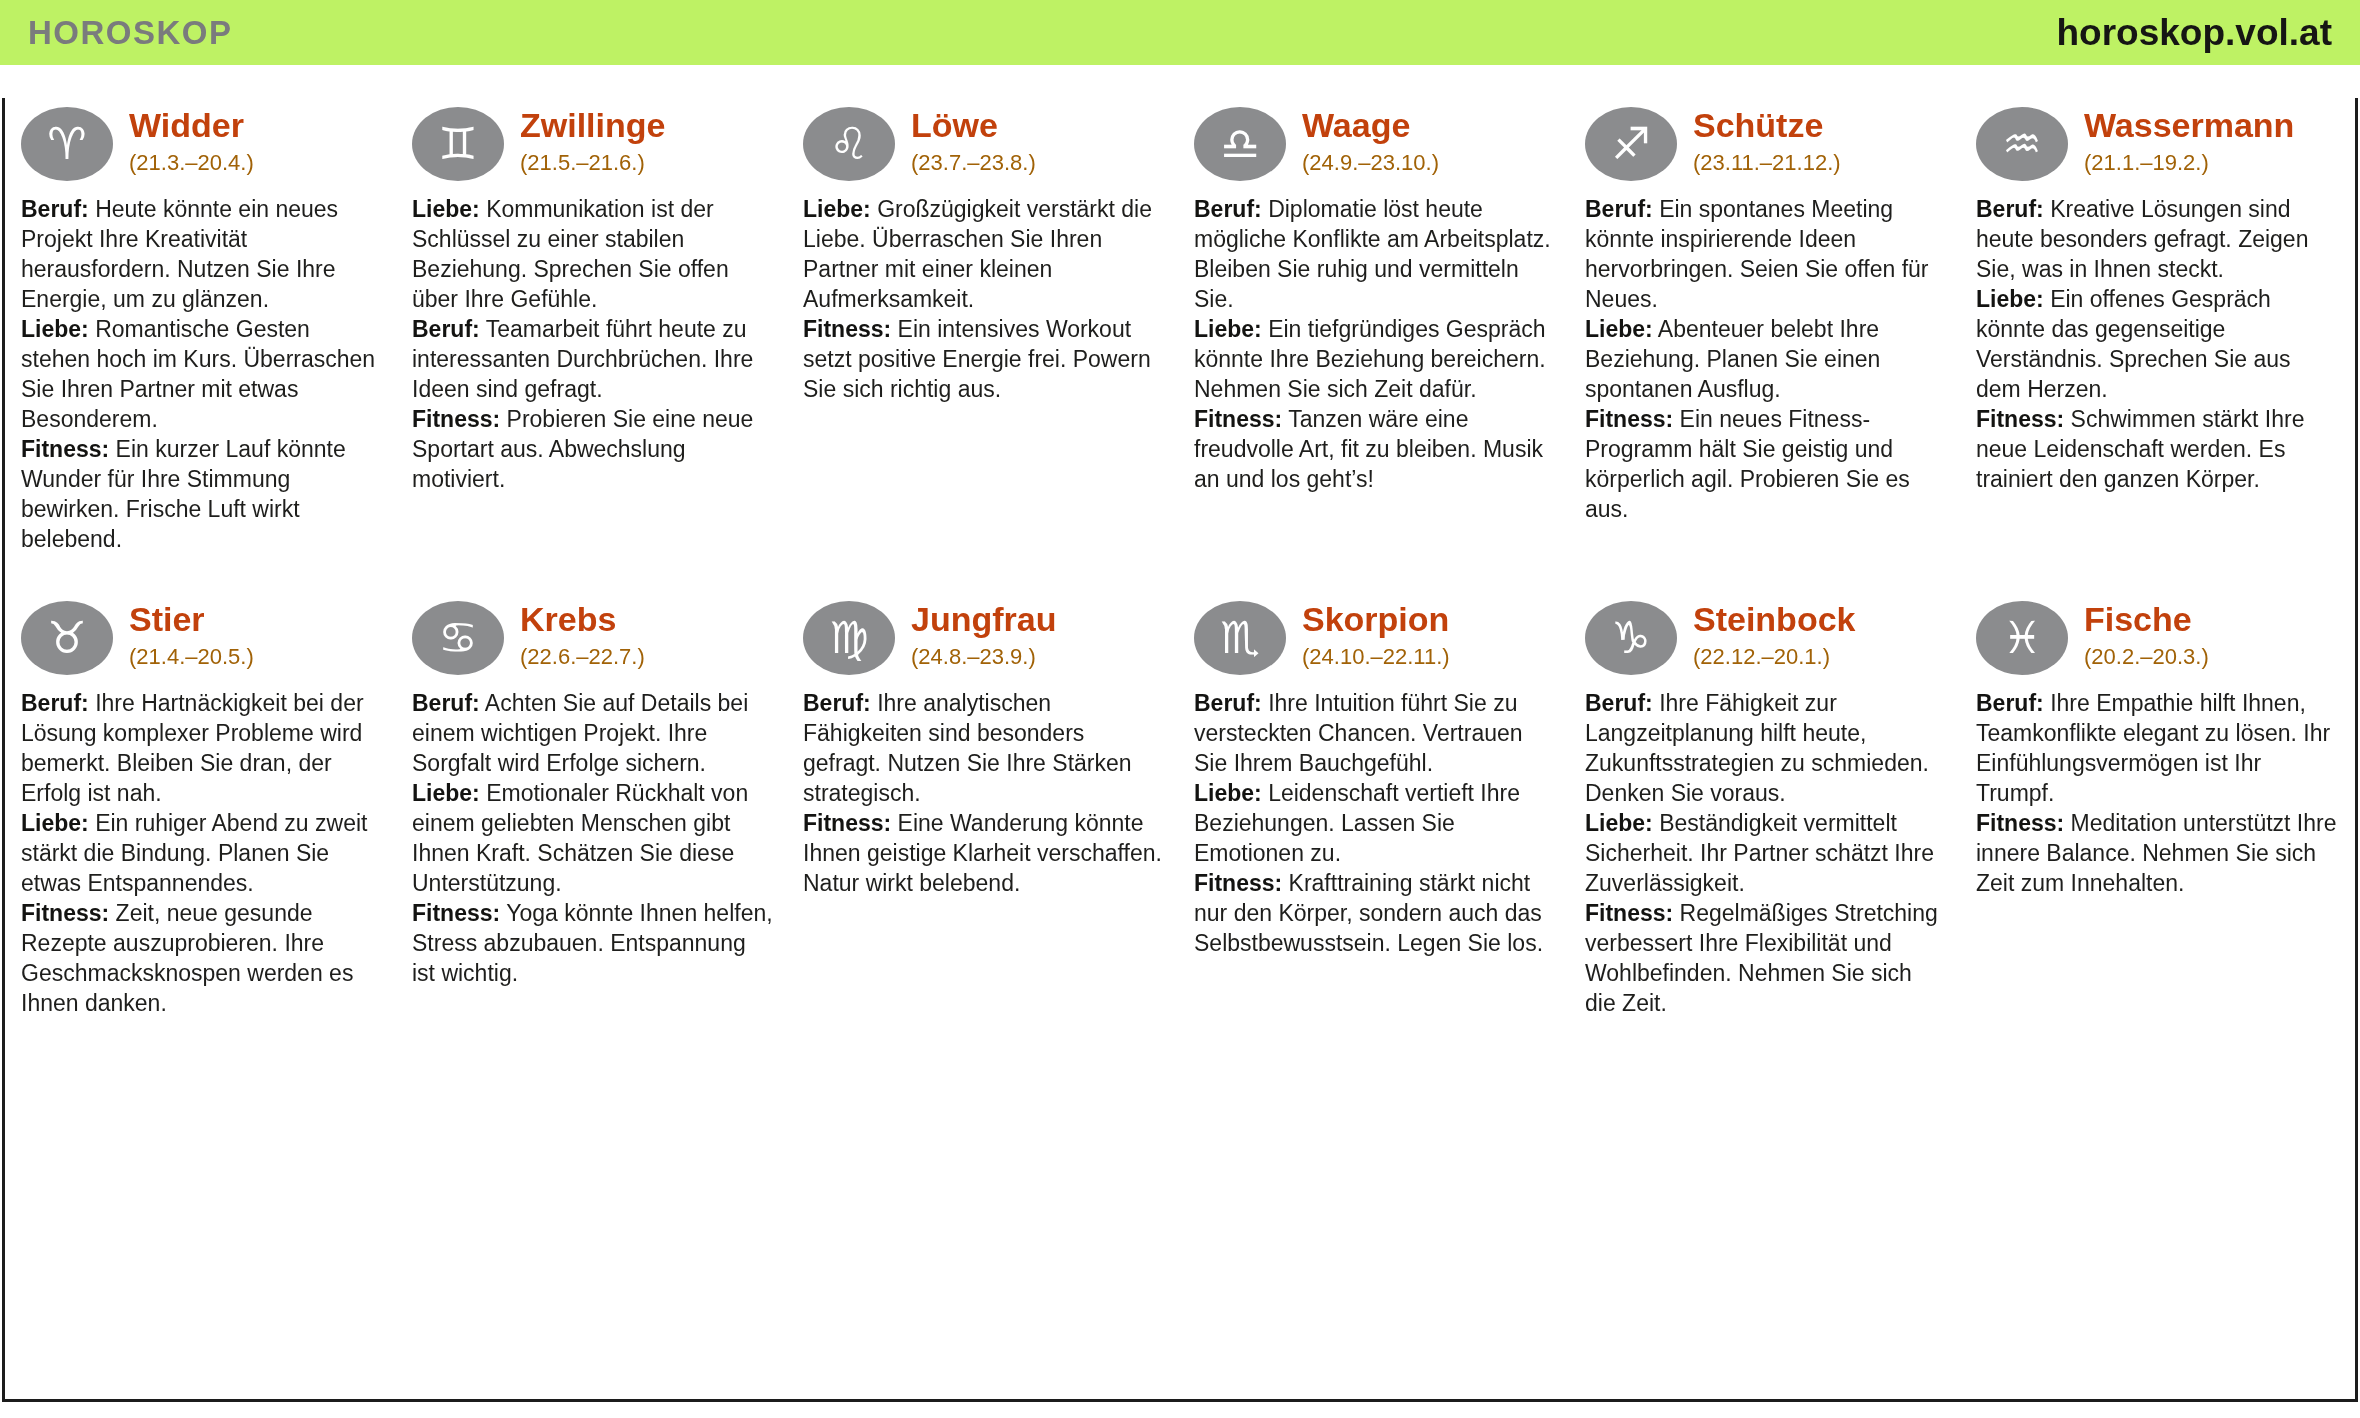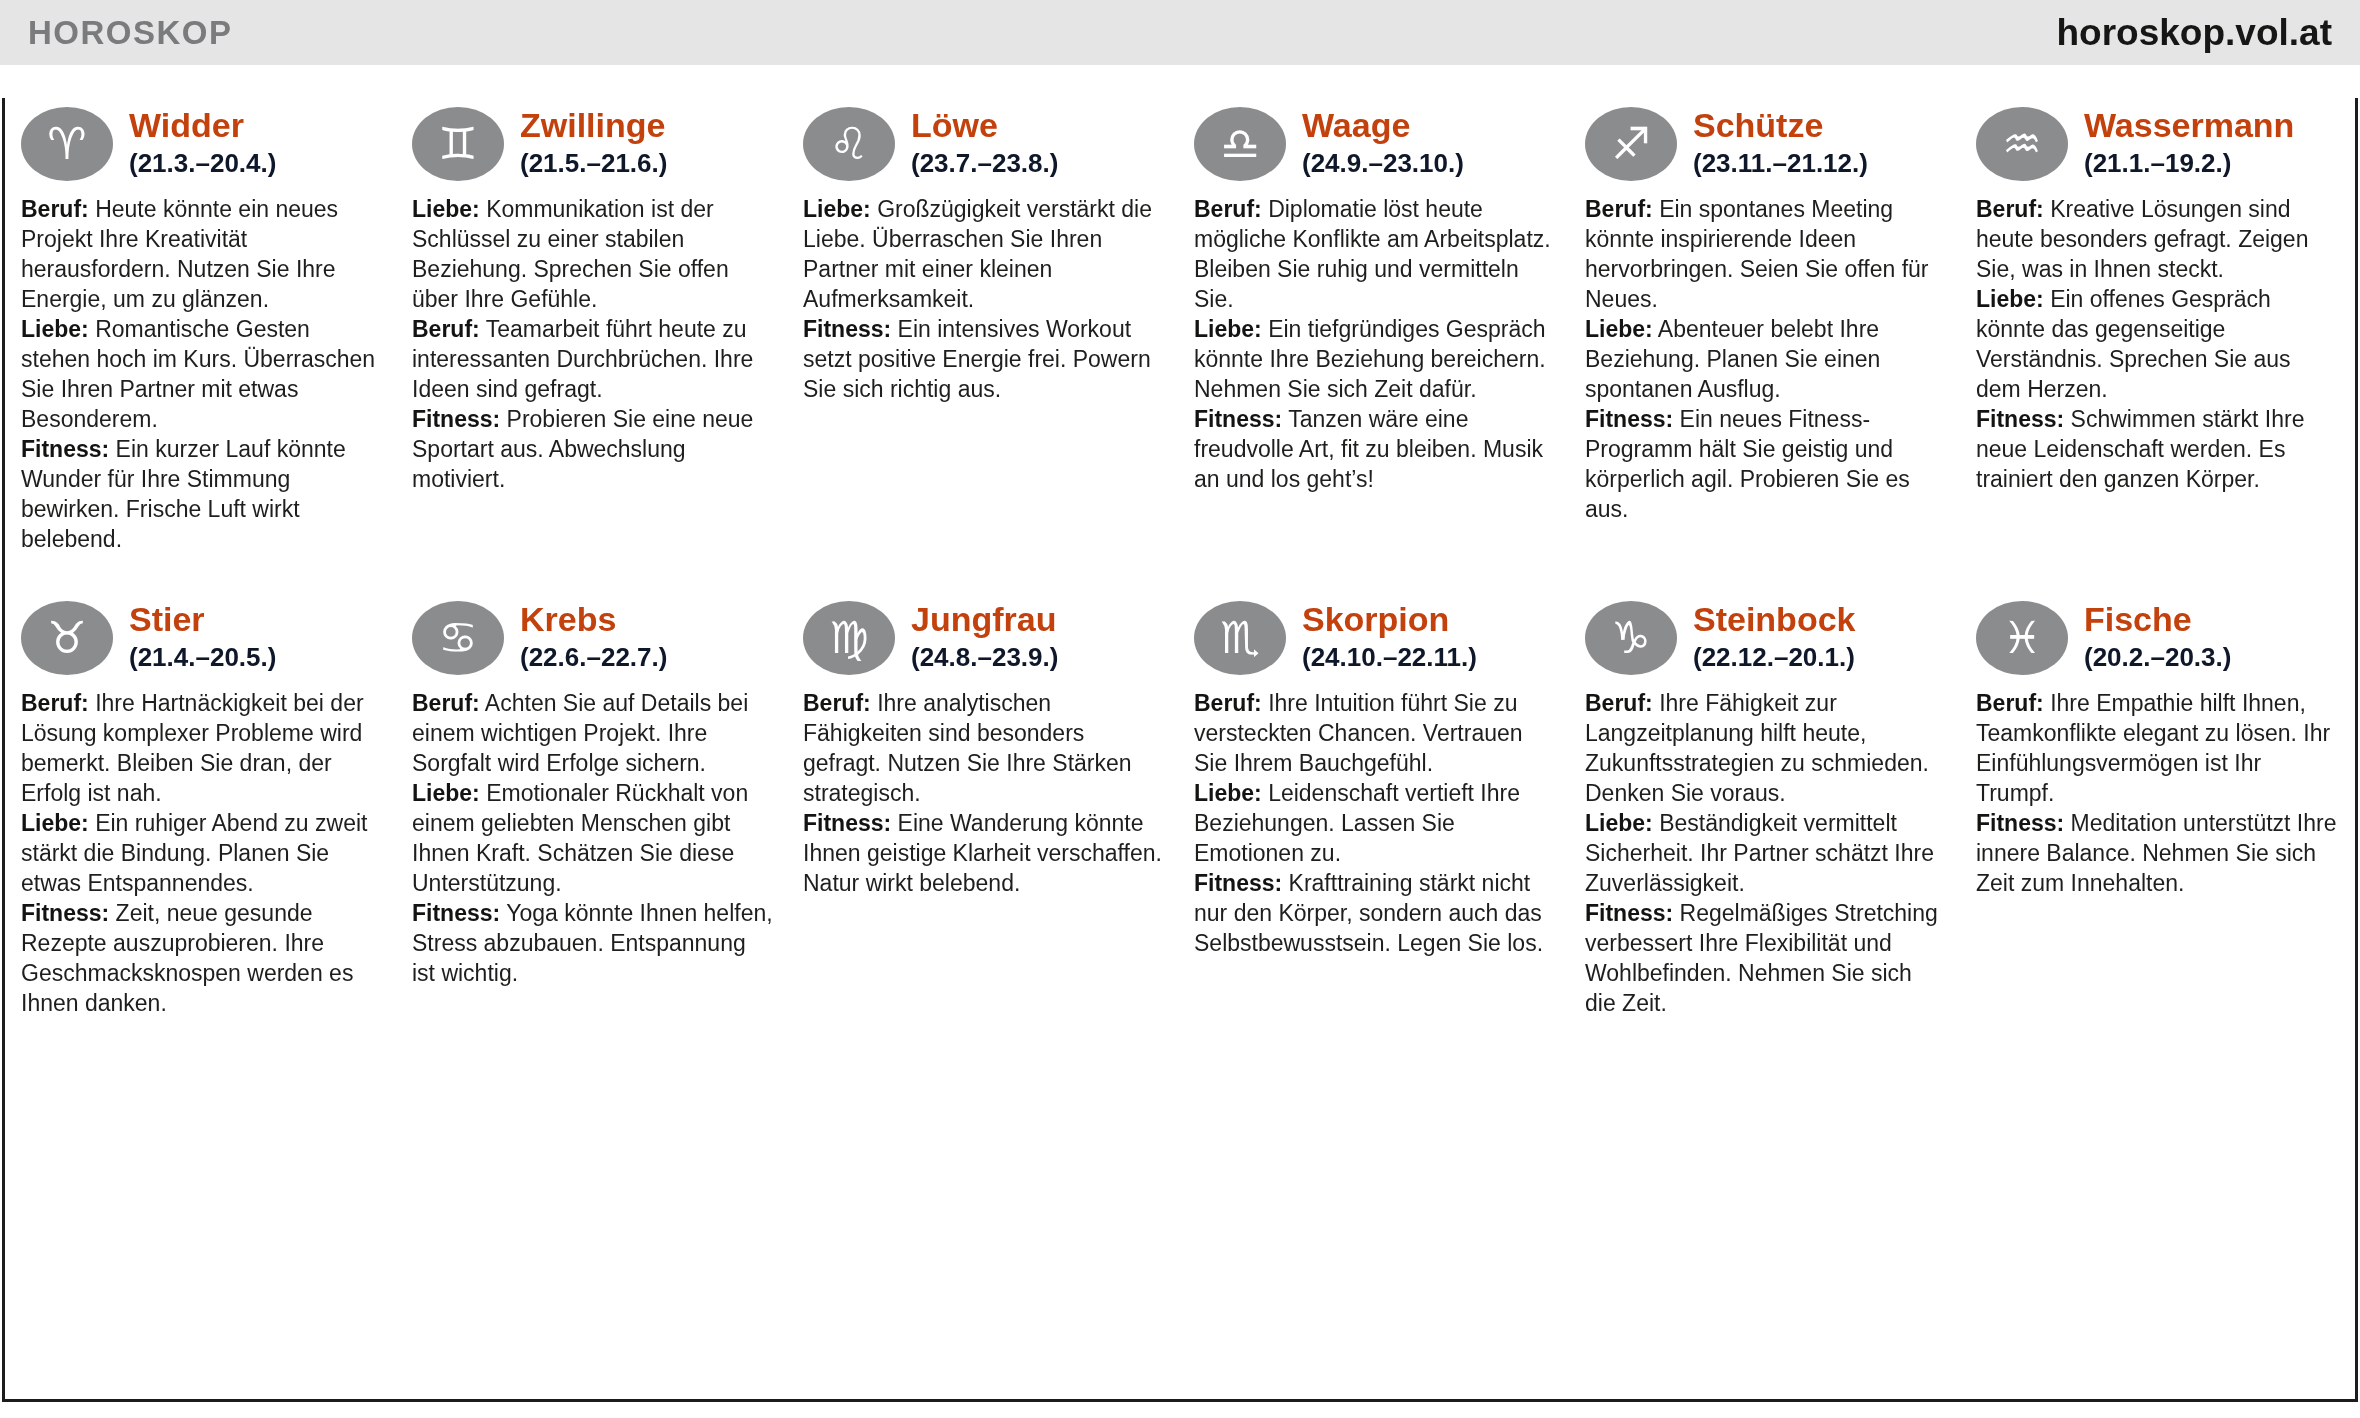--- a/index.html
+++ b/index.html
@@ -5,21 +5,21 @@
   html, body { margin: 0; padding: 0; }
   body {
     width: 2360px; height: 1418px;
     background: #ffffff;
     font-family: "Liberation Sans", "DejaVu Sans", sans-serif;
     color: #1e1e1c;
     overflow: hidden;
   }
   .topbar {
     height: 65px;
-    background: #e5e5e5;
+    background: #bef264;
     display: flex;
     align-items: center;
     justify-content: space-between;
     padding: 0 28px;
     box-sizing: border-box;
   }
   .brand {
     font-size: 33px;
     font-weight: bold;
     letter-spacing: 1.5px;
@@ -66,24 +66,23 @@
     line-height: 1;
     color: #ffffff;
   }
   .head-text h2 {
     margin: 0;
     font-size: 34px;
     line-height: 39px;
     color: #c2410c;
   }
   .head-text .dates {
-    font-size: 26px;
+    font-size: 22px;
     line-height: 36px;
-    color: #0f172a;
-    font-weight: bold;
+    color: #a16207;
   }
   p.sec {
     margin: 0;
     font-size: 23px;
     line-height: 30px;
     hyphens: auto;
   }
   p.sec b { color: #131311; }
 </style>
 </head>

